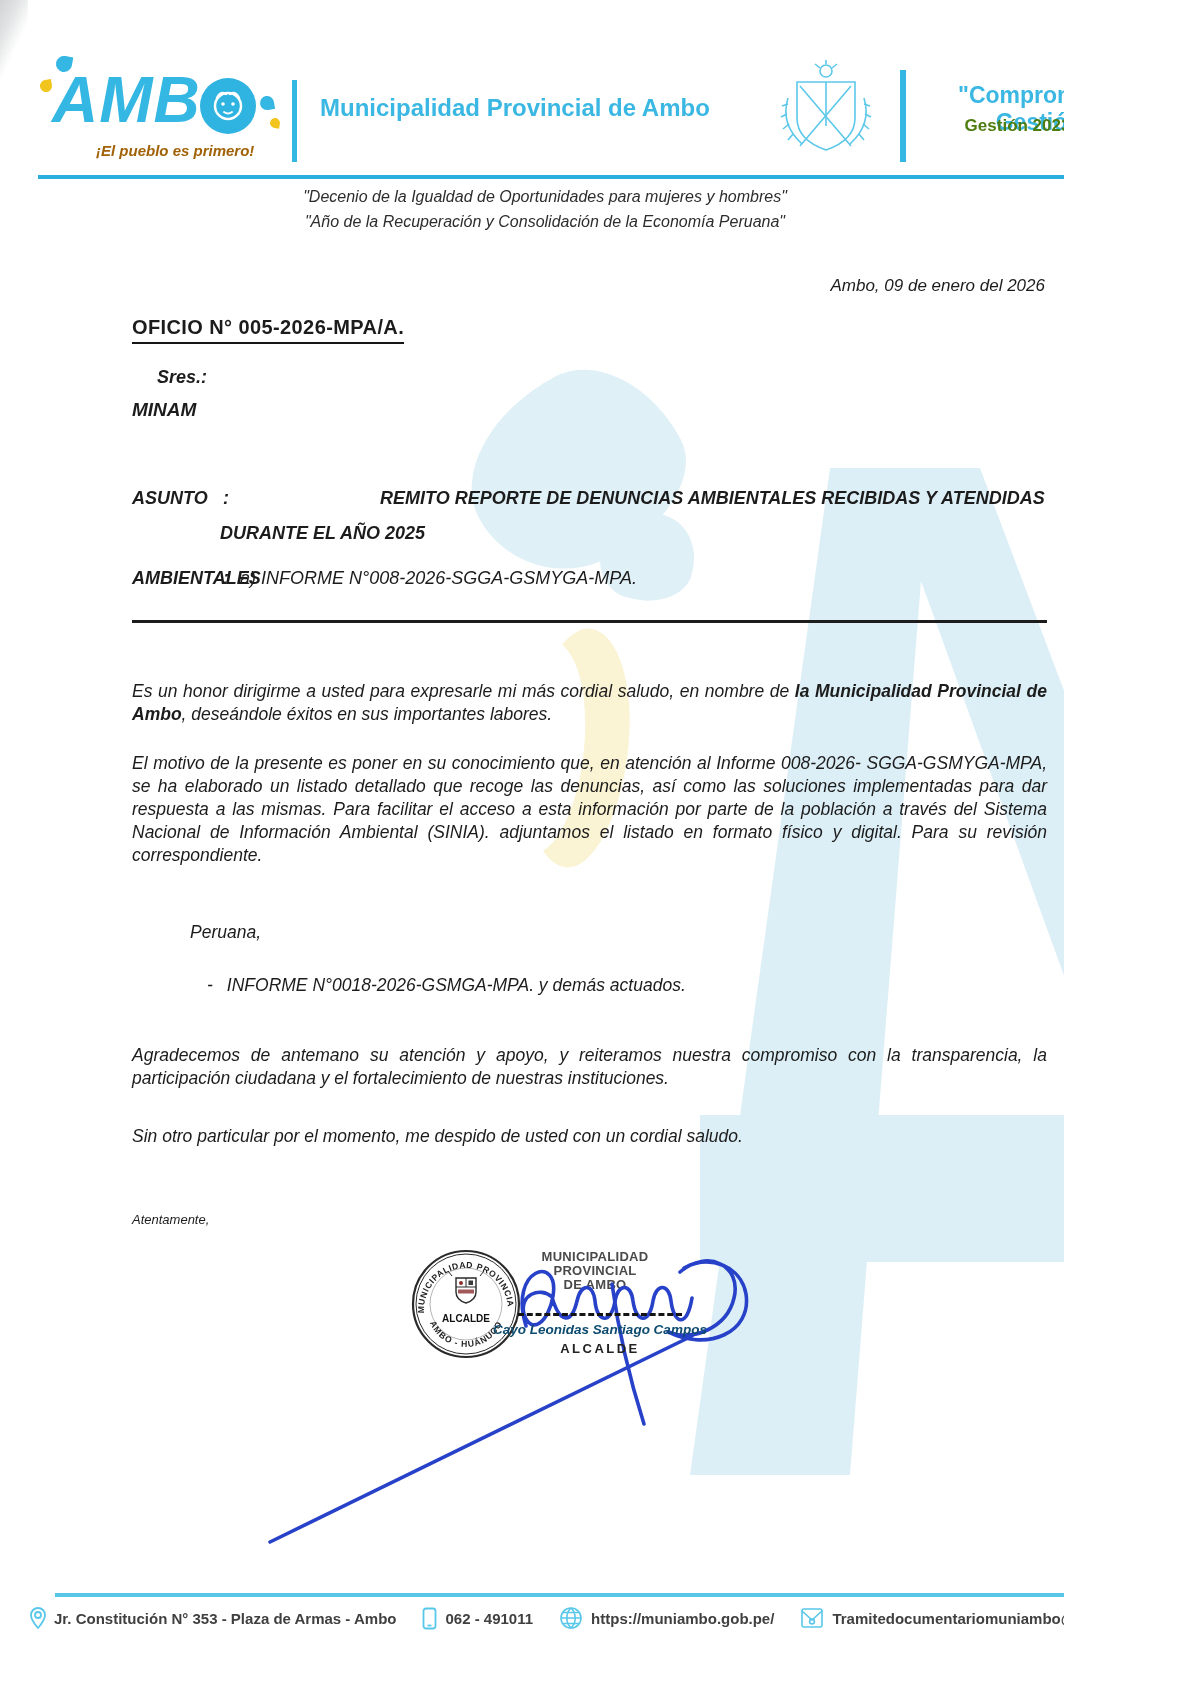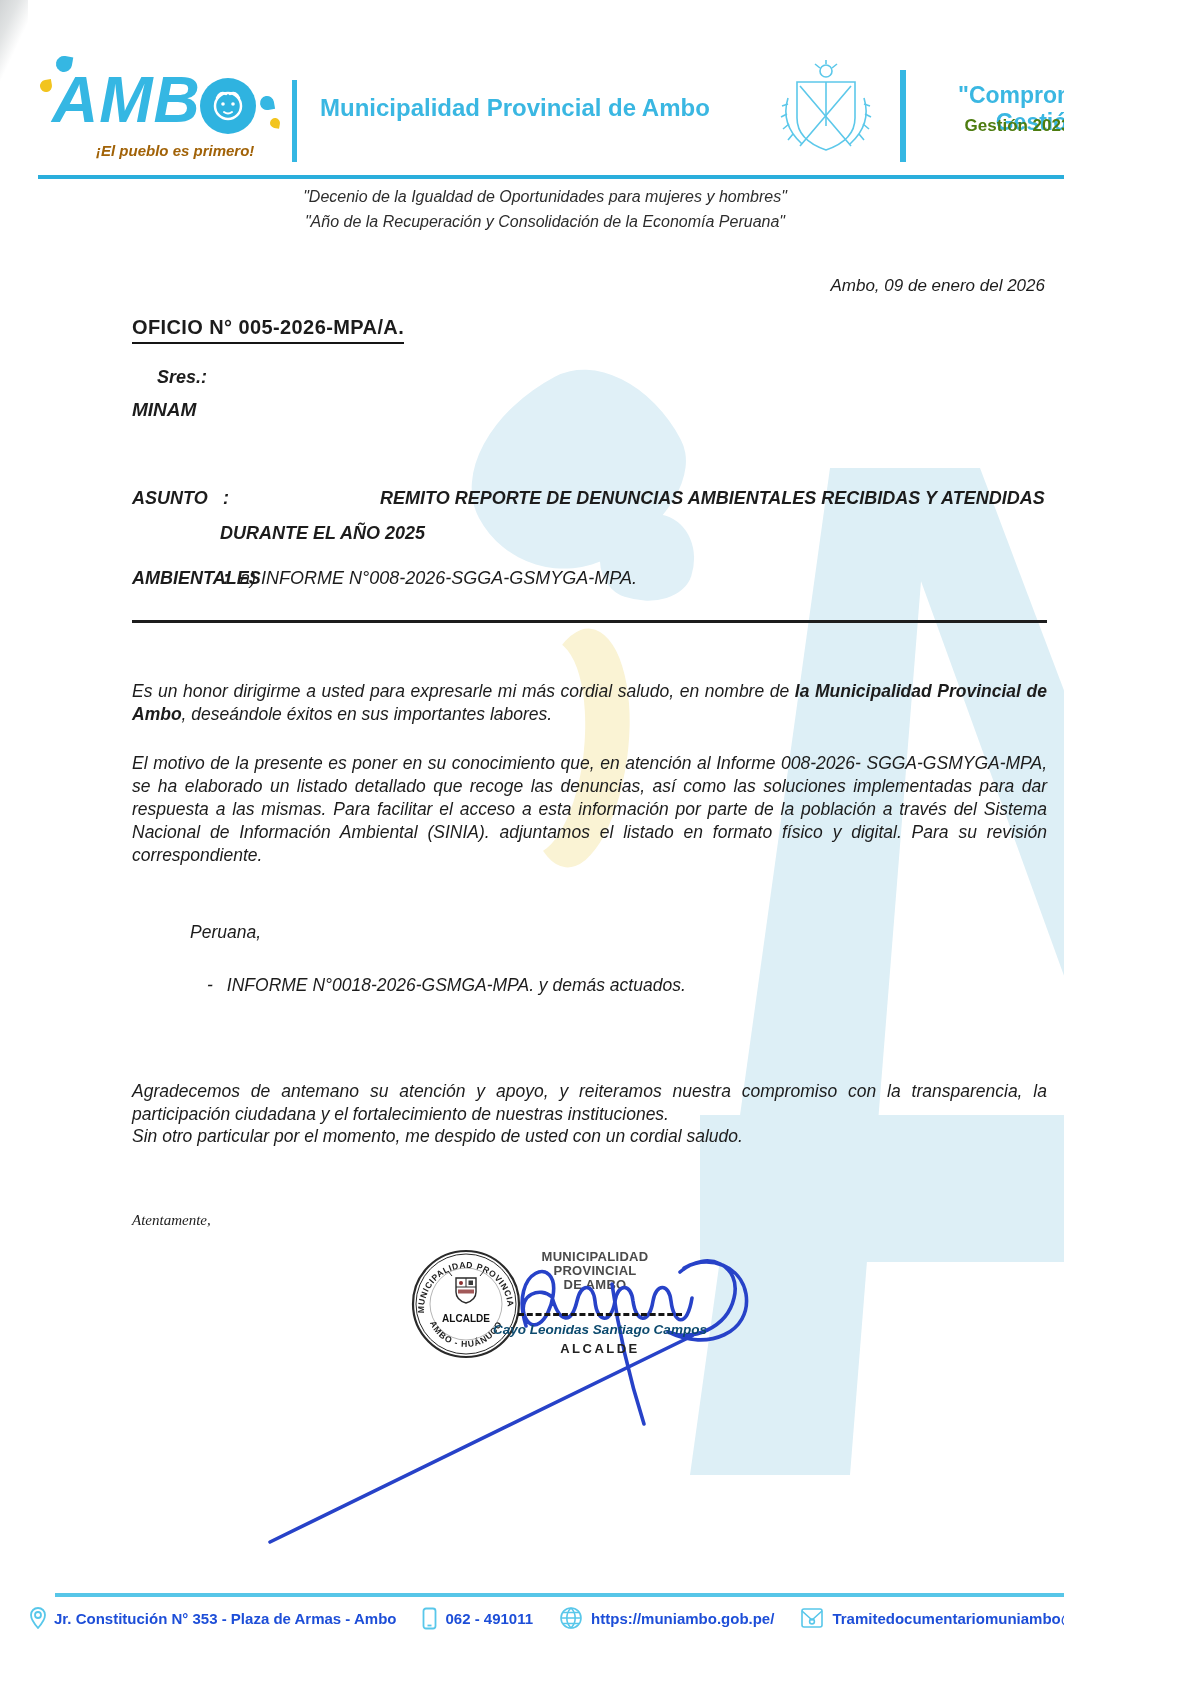--- a/index.html
+++ b/index.html
@@ -72,38 +72,38 @@
   .ref-text{left:240px;top:568px;font-size:18px;font-style:italic;}
   .hr-rule{left:132px;top:620px;width:915px;height:2.5px;background:#1d1d1d;}
 
   
   .para{font-size:17.5px;font-style:italic;line-height:23px;text-align:justify;width:915px;left:132px;}
   .para b{font-weight:bold;}
   .para1{top:680px;}
   .para2{top:752px;}
   .adjunto{left:190px;top:922px;font-size:17.5px;font-style:italic;}
   .adj-item{left:207px;top:975px;font-size:17.5px;font-style:italic;display:flex;gap:14px;}
-  .para3{top:1044px;margin-top:36px;}
+  .para3{top:1044px;}
   .para4{top:1125px;text-align:left;}
-  .closing{left:132px;top:1212px;font-size:15px;font-style:italic;font-family:Liberation Serif, serif;}
+  .closing{left:132px;top:1212px;font-size:13px;font-style:italic;}
 
   
   .stamp-org{left:500px;top:1250px;width:190px;text-align:center;font-size:13px;font-weight:bold;
     color:#4a4a4a;line-height:14px;letter-spacing:.3px;}
   .sig-dashes{left:518px;top:1313px;width:164px;border-top:3.5px dashed #141414;}
   .signer-name{left:490px;top:1322px;width:220px;text-align:center;font-size:13.5px;font-weight:bold;
     font-style:italic;color:#0c4a6e;white-space:nowrap;}
   .signer-title{left:500px;top:1341px;width:200px;text-align:center;font-size:13px;font-weight:bold;
     letter-spacing:2.5px;color:#222;}
   .seal{left:410px;top:1248px;}
   .sig-svg{left:240px;top:1240px;}
 
   
   .footer-rule{left:55px;top:1593px;width:1096px;height:3.5px;background:#45c0e5;opacity:.9;}
-  .footer-row{left:30px;top:1606px;width:1135px;display:flex;align-items:center;color:#1d4ed8;
+  .footer-row{left:30px;top:1606px;width:1135px;display:flex;align-items:center;color:#404040;
     font-size:15px;font-weight:bold;}
   .f-group{display:flex;align-items:center;gap:8px;}
   .f-sep{width:26px;}
   .f-ic{flex:none;display:flex;align-items:center;}
 </style>
 </head>
 <body>
 
 <div class="page">
 

